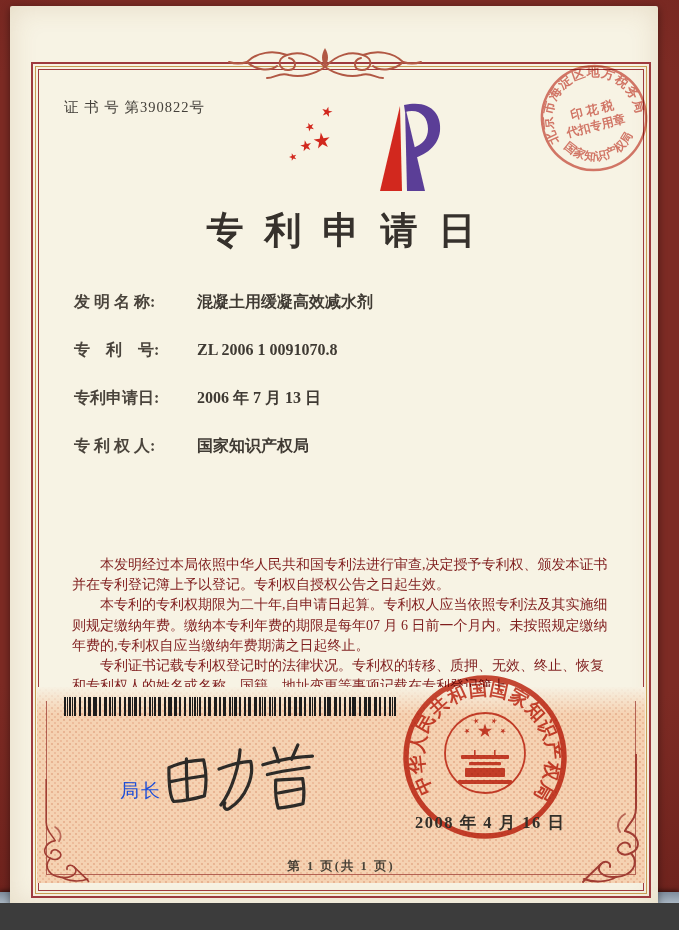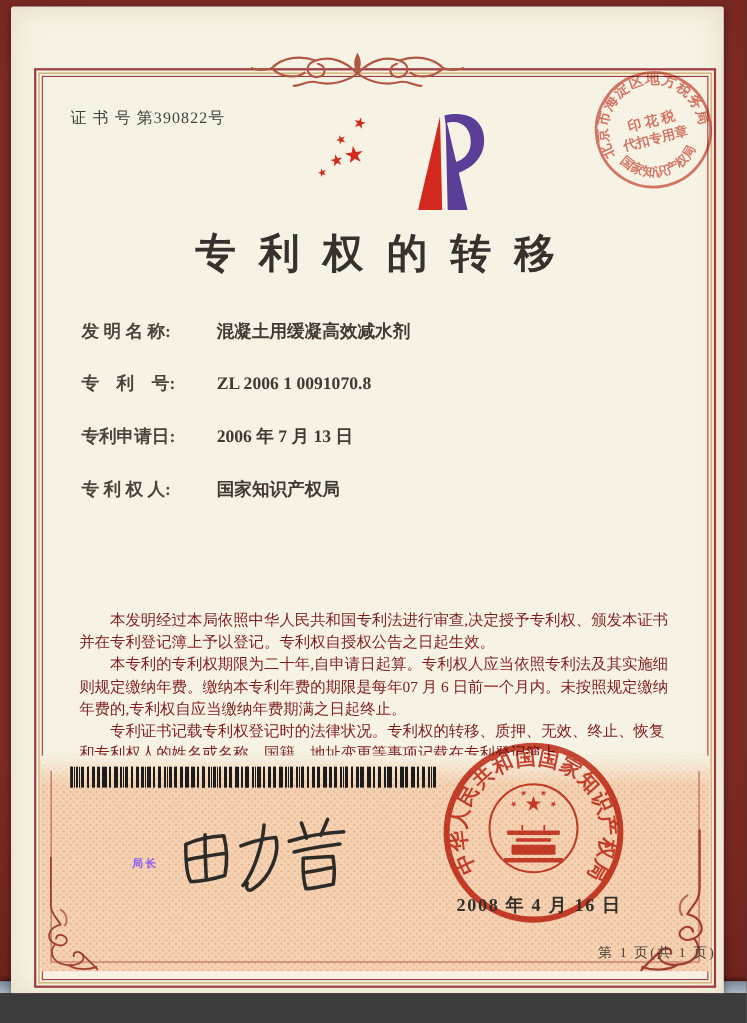--- a/index.html
+++ b/index.html
@@ -44,29 +44,29 @@
       radial-gradient(rgba(210,125,88,.25) 22%, rgba(0,0,0,0) 24%);
     background-color:#f5d2b2;
     background-size:100% 100%, 6px 6px, 6px 6px;
     background-position:0 0, 0 0, 3px 3px;}
   .pink-panel::after{content:"";position:absolute;left:9px;right:9px;top:14px;bottom:8px;
     border-left:1px solid rgba(158,60,52,.75);border-right:1px solid rgba(158,60,52,.75);
     border-bottom:1px solid rgba(158,60,52,.75);}
   .flourish-right{position:absolute;left:570px;top:748px;width:60px;height:130px;z-index:2;}
   .flourish-left{position:absolute;left:33px;top:773px;width:48px;height:104px;z-index:2;transform:scaleX(-1);}
   
-  .signer-title{position:absolute;left:110px;top:772px;font-size:10px;color:#8b5cf6;z-index:4;letter-spacing:2px;font-weight:bold;}
+  .signer-title{position:absolute;left:110px;top:772px;font-size:19px;color:#1d4ed8;z-index:4;letter-spacing:2px;}
   .signature{position:absolute;left:150px;top:736px;width:160px;height:90px;z-index:4;transform:rotate(-3deg);}
   .sig-name-data{position:absolute;left:160px;top:750px;opacity:0;pointer-events:none;}
   .big-seal{position:absolute;left:385px;top:663px;width:180px;height:180px;z-index:5;
     mix-blend-mode:multiply;opacity:.92;}
   .issue-date{position:absolute;left:405px;top:806px;font-size:16.5px;letter-spacing:1.5px;color:#33302a;
     font-weight:600;z-index:6;}
-  .page-footer{position:absolute;left:21px;top:852px;width:620px;text-align:right;font-size:12.5px;
-    color:#4a4338;z-index:6;letter-spacing:2px;}
+  .page-footer{position:absolute;left:21px;top:852px;width:620px;text-align:center;font-size:12.5px;
+    color:#4a4338;z-index:6;letter-spacing:2px;font-weight:bold;}
   .defs-hidden{position:absolute;width:0;height:0;overflow:hidden;}
 </style>
 </head>
 <body>
 
 <svg class="defs-hidden" aria-hidden="true">
   <defs>
     <polygon id="star" points="0,-10 2.25,-3.09 9.51,-3.09 3.63,1.18 5.88,8.09 0,3.82 -5.88,8.09 -3.63,1.18 -9.51,-3.09 -2.25,-3.09"></polygon>
     <g id="flourishG" fill="none" stroke="#a03d33" stroke-width="2" stroke-linecap="round">
       <path d="M56,0 C56,30 56,46 56,54 C56,66 48,70 45,77"></path>
@@ -127,21 +127,21 @@
           <textPath href="#stampTop" textLength="152" lengthAdjust="spacing">北京市海淀区地方税务局</textPath>
         </text>
         <text font-size="11.5" font-weight="bold">
           <textPath href="#stampBottom" textLength="82" lengthAdjust="spacing">国家知识产权局</textPath>
         </text>
         <text x="62" y="58" text-anchor="middle" font-size="12.5" font-weight="bold">印 花 税</text>
         <text x="62" y="74" text-anchor="middle" font-size="12" font-weight="bold">代扣专用章</text>
       </g>
     </svg>
 
-    <div class="title">专利权的转移</div>
+    <div class="title">专利申请日</div>
 
     <div class="fields">
       <div class="frow">
         <span class="flabel">发 明 名 称:</span>
         <span class="fvalue">混凝土用缓凝高效减水剂</span>
       </div>
       <div class="frow">
         <span class="flabel">专　利　号:</span>
         <span class="fvalue">ZL 2006 1 0091070.8</span>
       </div>

